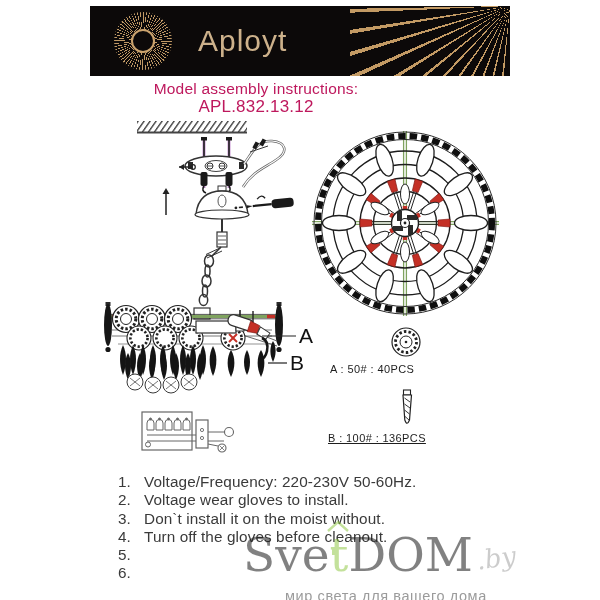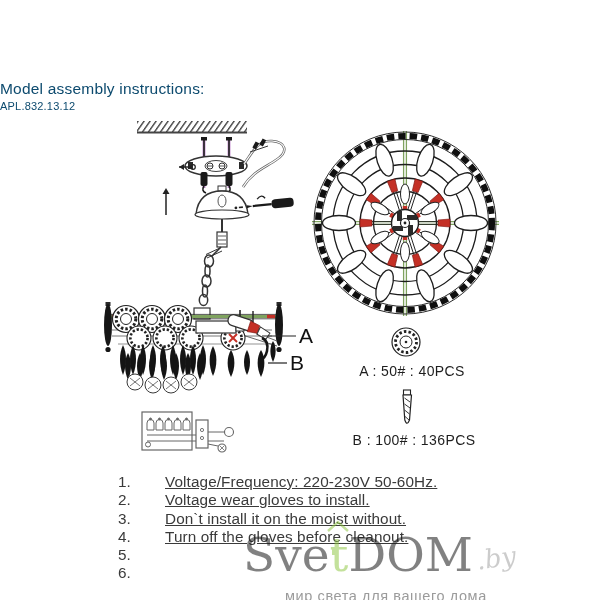--- a/index.html
+++ b/index.html
@@ -10,55 +10,60 @@
   .banner{position:absolute;left:90px;top:6px;width:420px;height:70px;background:#0c0909;overflow:hidden;}
   .starburst{position:absolute;left:24px;top:6px;width:58px;height:58px;border-radius:50%;
     background:repeating-conic-gradient(from 0deg,rgba(201,160,106,.95) 0deg 1.6deg,rgba(201,160,106,0) 1.6deg 6deg);}
   .starburst::after{content:"";position:absolute;left:50%;top:50%;width:20px;height:20px;margin:-12px 0 0 -12px;
     background:#0c0909;border:2px solid #caa26d;border-radius:50%;}
   .brand{position:absolute;left:108px;top:18px;font-size:30px;font-weight:400;letter-spacing:1px;color:#cdb18b;}
   .rays{position:absolute;right:0;top:0;width:160px;height:70px;
     background:repeating-conic-gradient(from 180deg at 100% 0%,rgba(200,160,106,0) 0deg 5.1deg,#c39a64 5.1deg 6.5deg,rgba(200,160,106,0) 6.5deg 7.5deg);}
 
   
-  .title-block{position:absolute;left:0;top:80px;width:512px;line-height:17.5px;color:#0c4a6e;}
+  .title-block{position:absolute;left:0;top:80px;width:512px;text-align:center;line-height:17.5px;color:#be185d;}
   .title-line1{font-size:15.5px;letter-spacing:.2px;}
-  .title-line2{font-size:11px;letter-spacing:.2px;}
+  .title-line2{font-size:17px;letter-spacing:.2px;}
 
   
   .art{position:absolute;left:0;top:110px;width:600px;height:360px;}
 
   .diagram-label{position:absolute;font-size:21px;color:#111;}
   .label-a{left:299px;top:324px;}
   .label-b{left:290px;top:351px;}
-  .part-label{position:absolute;font-size:14px;letter-spacing:.4px;color:#1e1e1e;text-align:center;}
+  .part-label{position:absolute;font-size:11px;letter-spacing:.4px;color:#1e1e1e;text-align:left;}
   .part-label-a{left:330px;top:363px;width:164px;}
-  .part-label-b{left:328px;top:432px;width:172px;}
+  .part-label-b{left:328px;top:432px;width:172px;text-decoration:underline;}
 
   
   .instructions{position:absolute;left:113px;top:473px;width:430px;}
   .instr-row{display:flex;line-height:18.3px;font-size:15.3px;letter-spacing:.1px;color:#3a3a3a;}
   .instr-num{width:24px;flex:none;text-align:left;padding-left:5px;}
-  .instr-text{margin-left:23px;white-space:nowrap;text-decoration:underline;}
+  .instr-text{margin-left:2px;white-space:nowrap;}
 
   
   .watermark{position:absolute;left:243px;top:531px;pointer-events:none;}
   .wm-name{opacity:.55;white-space:nowrap;font-family:"DejaVu Serif",serif;font-size:47px;line-height:47px;color:#1c1c1c;}
   .wm-house{position:relative;color:#8dc63f;opacity:.95;}
   .wm-roof{position:absolute;left:-3px;top:-7px;}
   .wm-window{position:absolute;left:2px;top:22px;width:6px;height:6px;background:#8dc63f;}
   .wm-suffix{display:inline-block;font-family:"DejaVu Serif",serif;font-style:italic;font-size:26px;color:#9a9a9a;
     transform:rotate(-8deg) translateY(-4px);margin-left:4px;opacity:.9;}
   .wm-slogan{margin:2px 0 0 42px;font-size:14.5px;letter-spacing:.6px;color:#9b9b9b;}
 </style>
 </head>
 <body>
 
 <div class="page">
 
+  <div class="banner">
+    <div class="starburst"></div>
+    <div class="brand">Aployt</div>
+    <div class="rays"></div>
+  </div>
 
   <div class="title-block">
     <div class="title-line1">Model assembly instructions:</div>
     <div class="title-line2">APL.832.13.12</div>
   </div>
 
   <svg class="art" viewBox="0 110 600 360">
     <defs>
       <pattern id="hatch" width="6" height="14" patternUnits="userSpaceOnUse" patternTransform="skewX(-35)">
         <rect width="1.7" height="14" fill="#444"></rect>

